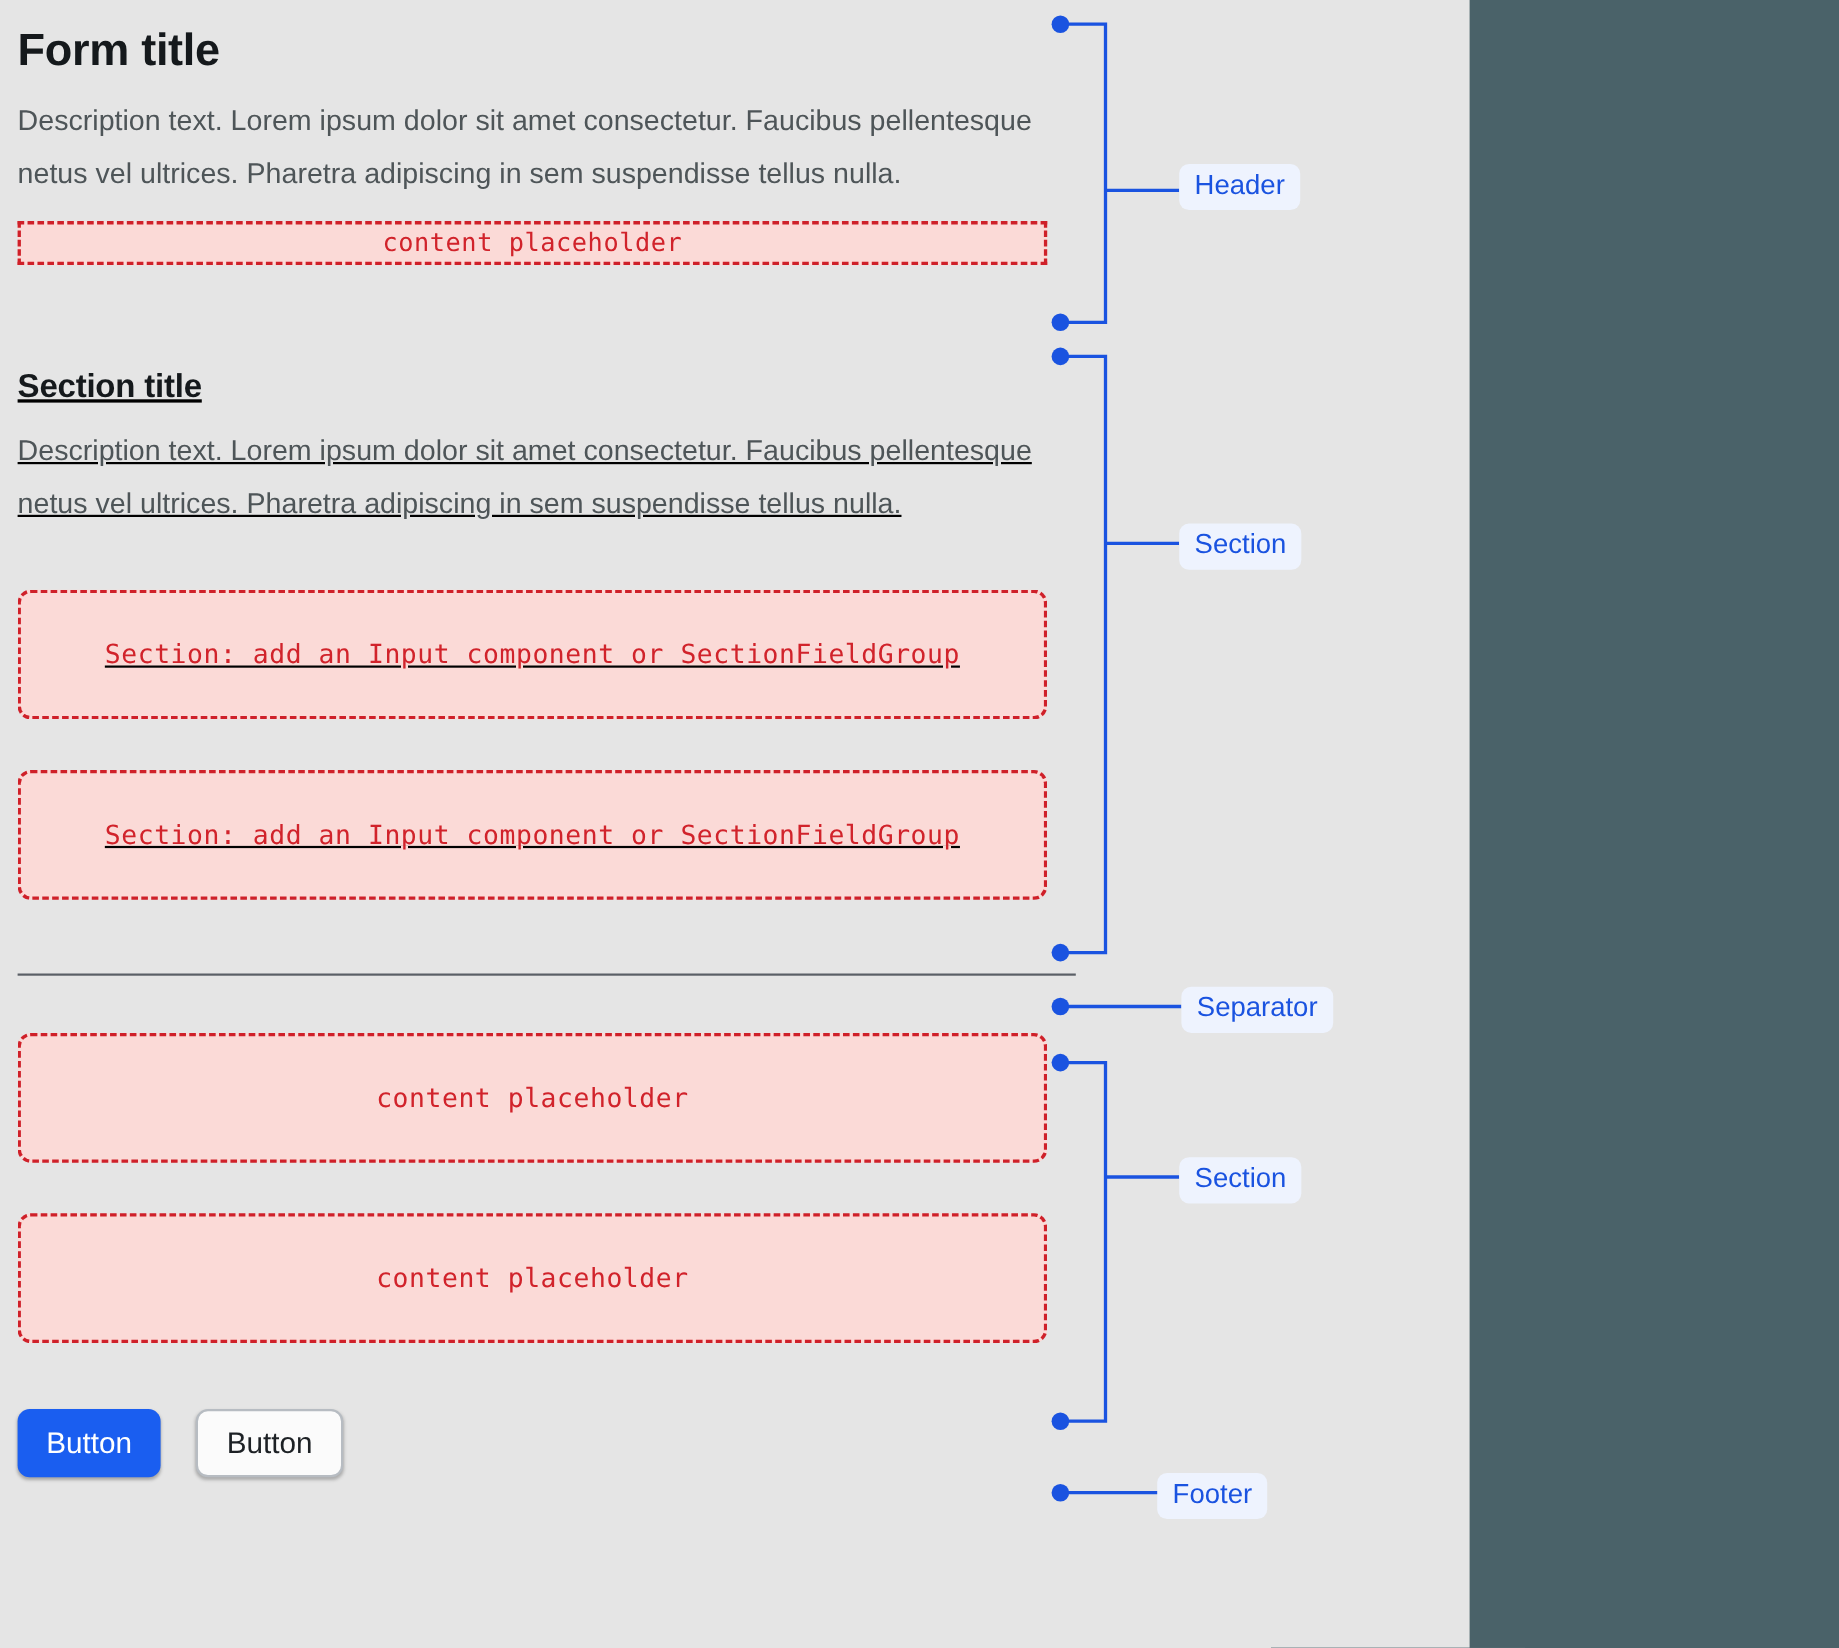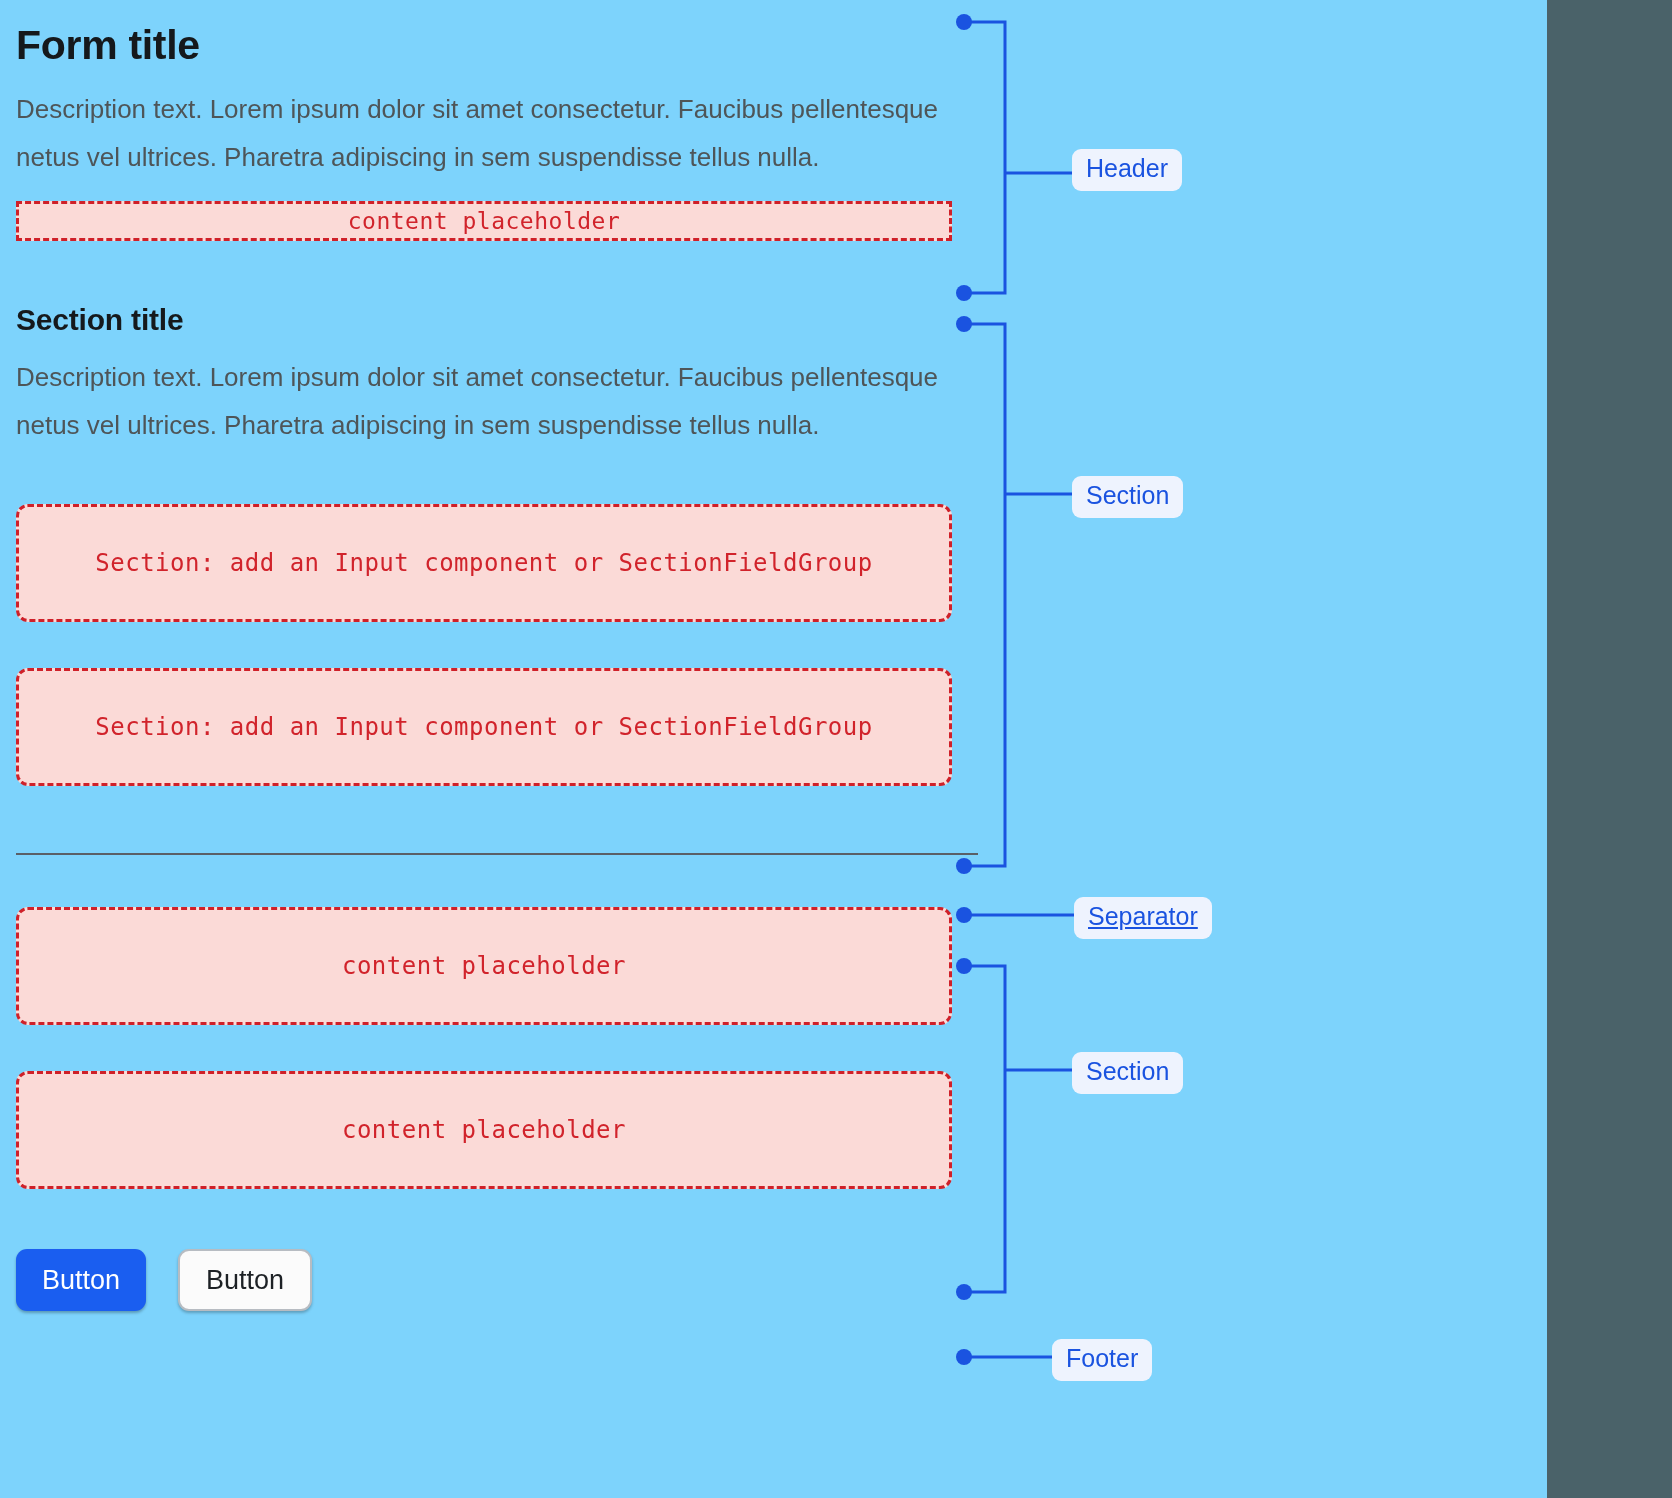--- a/index.html
+++ b/index.html
@@ -7,23 +7,23 @@
   html, body {
     width: 1672px;
     height: 1498px;
     background: #4a6269;
     font-family: "Liberation Sans", sans-serif;
     overflow: hidden;
   }
 
   #root {
     position: relative;
-    width: 1547px;
+    width: 1336px;
     height: 1498px;
-    background: #7dd3fc;
+    background: #e5e5e5;
   }
 
   
   .content-col {
     position: absolute;
     left: 16px;
     top: 0;
     width: 1000px;
   }
 
@@ -139,21 +139,21 @@
   <div class="content-col">
 
     <div>
       <div class="form-title">Form title</div>
       <div class="desc">Description text. Lorem ipsum dolor sit amet consectetur. Faucibus pellentesque netus vel ultrices. Pharetra adipiscing in sem suspendisse tellus nulla.</div>
       <div style="margin-top:20px;">
         <div class="ph ph-slim">content placeholder</div>
       </div>
     </div>
 
-    <div style="margin-top:62px;">
+    <div style="margin-top:94px;text-decoration:underline;">
       <div class="section-title">Section title</div>
       <div class="desc">Description text. Lorem ipsum dolor sit amet consectetur. Faucibus pellentesque netus vel ultrices. Pharetra adipiscing in sem suspendisse tellus nulla.</div>
 
       <div style="margin-top:55px;">
         <div class="ph ph-tall">Section: add an Input component or SectionFieldGroup</div>
       </div>
 
       <div style="margin-top:46px;">
         <div class="ph ph-tall">Section: add an Input component or SectionFieldGroup</div>
       </div>
@@ -207,19 +207,19 @@
     <g>
       <path d="M964,1357 H1074" fill="none" stroke="#1a53e0" stroke-width="3"></path>
       <circle cx="964" cy="1357" r="8" fill="#1a53e0"></circle>
     </g>
   </svg>
 
   <div class="anno-badge" style="left:1072px; top:149px;">Header</div>
 
   <div class="anno-badge" style="left:1072px; top:476px;">Section</div>
 
-  <div class="anno-badge" style="left:1074px; top:897px;text-decoration:underline;">Separator</div>
+  <div class="anno-badge" style="left:1074px; top:897px;">Separator</div>
 
   <div class="anno-badge" style="left:1072px; top:1052px;">Section</div>
 
   <div class="anno-badge" style="left:1052px; top:1339px;">Footer</div>
 
 </div>
 
 </body></html>

